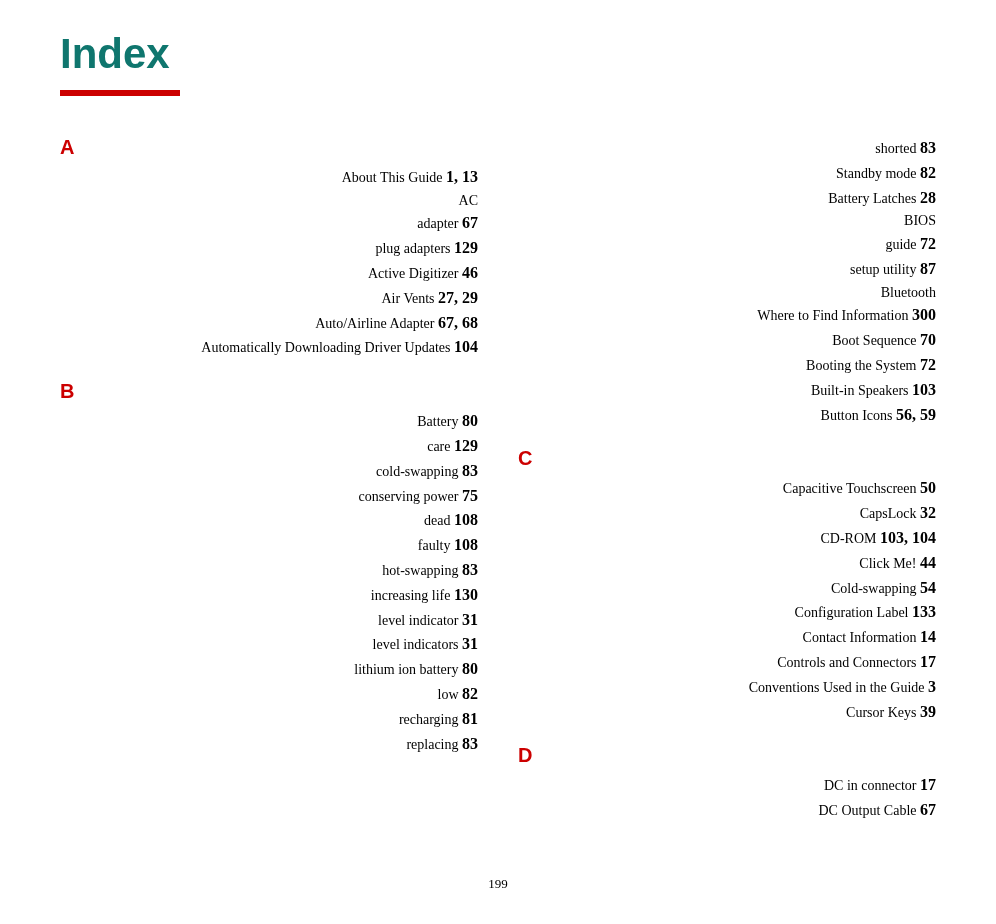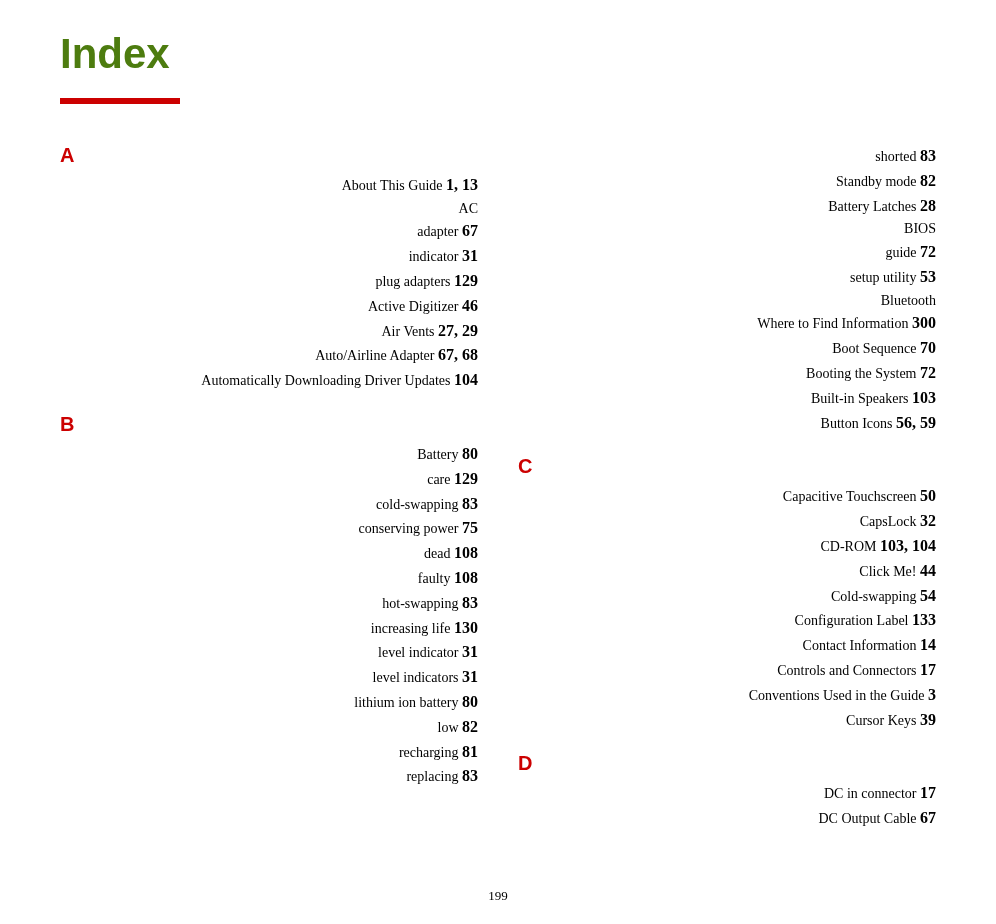--- a/index.html
+++ b/index.html
@@ -12,22 +12,22 @@
       min-height: 924px;
       position: relative;
     }
     .page-container {
       padding: 30px 60px 60px 60px;
     }
     .page-title {
       font-size: 42px;
       font-weight: bold;
       font-family: Arial, sans-serif;
-      margin-bottom: 20px;
-      color: #4d7c0f;
+      margin-bottom: 12px;
+      color: #0f766e;
     }
     .red-bar {
       width: 120px;
       height: 6px;
       background-color: #cc0000;
       margin-bottom: 40px;
     }
     .columns-wrapper {
       display: flex;
       gap: 40px;
@@ -57,21 +57,21 @@
     .index-entry .sub-term {
       display: block;
       padding-left: 32px;
     }
     .bold-num {
       font-weight: bold;
       font-size: 16px;
     }
     .page-number {
       position: absolute;
-      bottom: 20px;
+      bottom: 32px;
       left: 50%;
       transform: translateX(-50%);
       font-size: 13px;
     }
   </style>
 </head>
 <body>
 
 <div class="page-container">
   <h1 class="page-title">Index</h1>
@@ -84,23 +84,20 @@
         <div class="index-entry">
           <span class="main-term">About This Guide <span class="bold-num">1, 13</span></span>
         </div>
         <div class="index-entry">
           <span class="main-term">AC</span>
         </div>
         <div class="index-entry">
           <span class="sub-term">adapter <span class="bold-num">67</span></span>
         </div>
         <div class="index-entry">
-          <span class="sub-term">indicator <span class="bold-num">31</span></span>
-        </div>
-        <div class="index-entry">
           <span class="sub-term">plug adapters <span class="bold-num">129</span></span>
         </div>
         <div class="index-entry">
           <span class="main-term">Active Digitizer <span class="bold-num">46</span></span>
         </div>
         <div class="index-entry">
           <span class="main-term">Air Vents <span class="bold-num">27, 29</span></span>
         </div>
         <div class="index-entry">
           <span class="main-term">Auto/Airline Adapter <span class="bold-num">67, 68</span></span>
@@ -163,21 +160,21 @@
         <div class="index-entry">
           <span class="main-term">Battery Latches <span class="bold-num">28</span></span>
         </div>
         <div class="index-entry">
           <span class="main-term">BIOS</span>
         </div>
         <div class="index-entry">
           <span class="sub-term">guide <span class="bold-num">72</span></span>
         </div>
         <div class="index-entry">
-          <span class="sub-term">setup utility <span class="bold-num">53</span></span>
+          <span class="sub-term">setup utility <span class="bold-num">87</span></span>
         </div>
         <div class="index-entry">
           <span class="main-term">Bluetooth</span>
         </div>
         <div class="index-entry">
           <span class="sub-term">Where to Find Information <span class="bold-num">300</span></span>
         </div>
         <div class="index-entry">
           <span class="main-term">Boot Sequence <span class="bold-num">70</span></span>
         </div>

